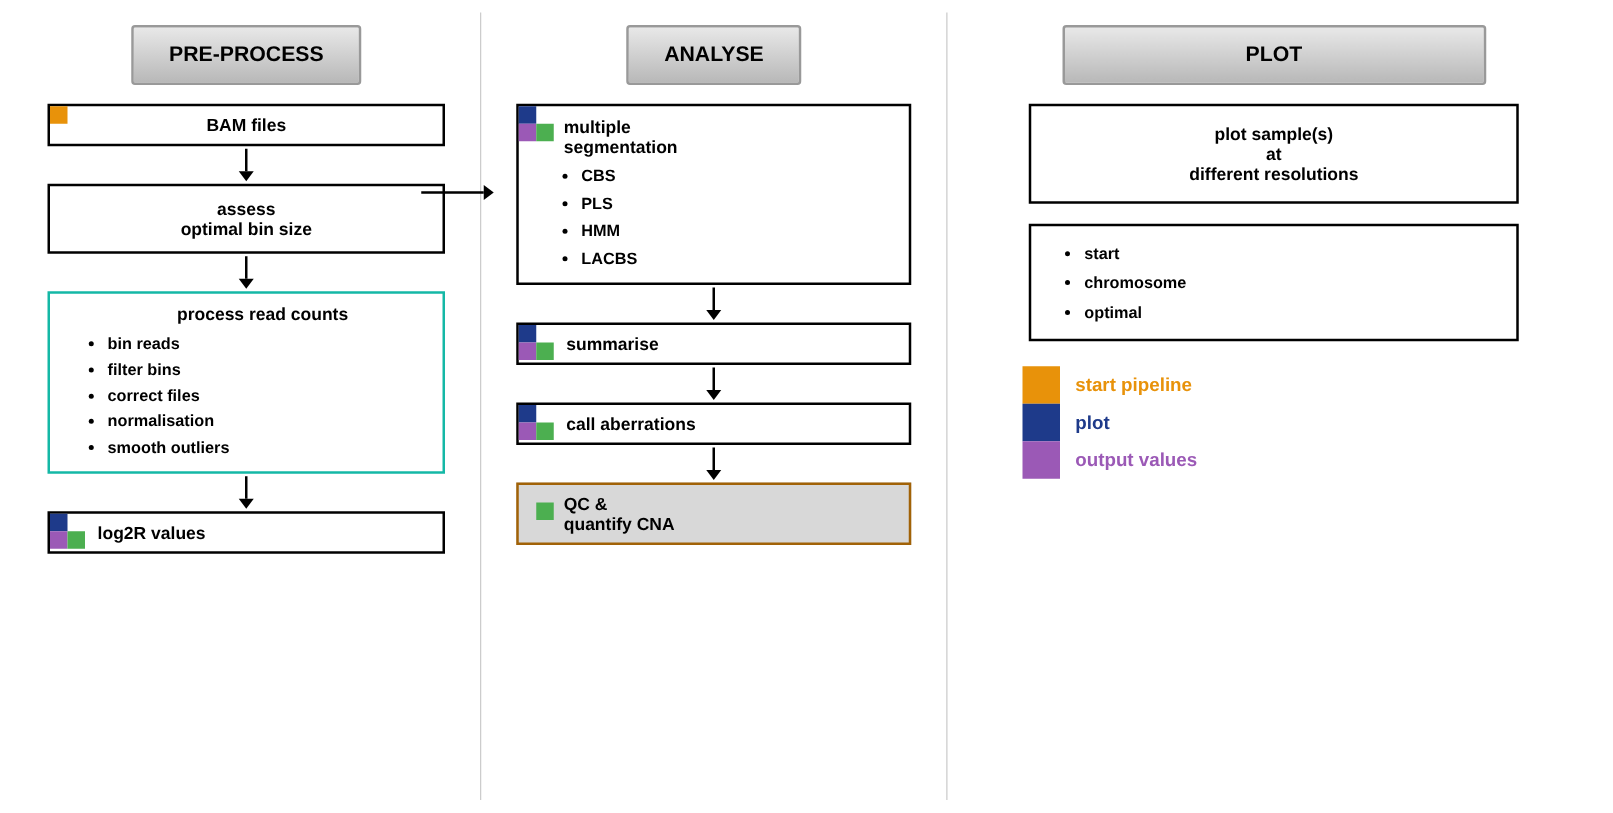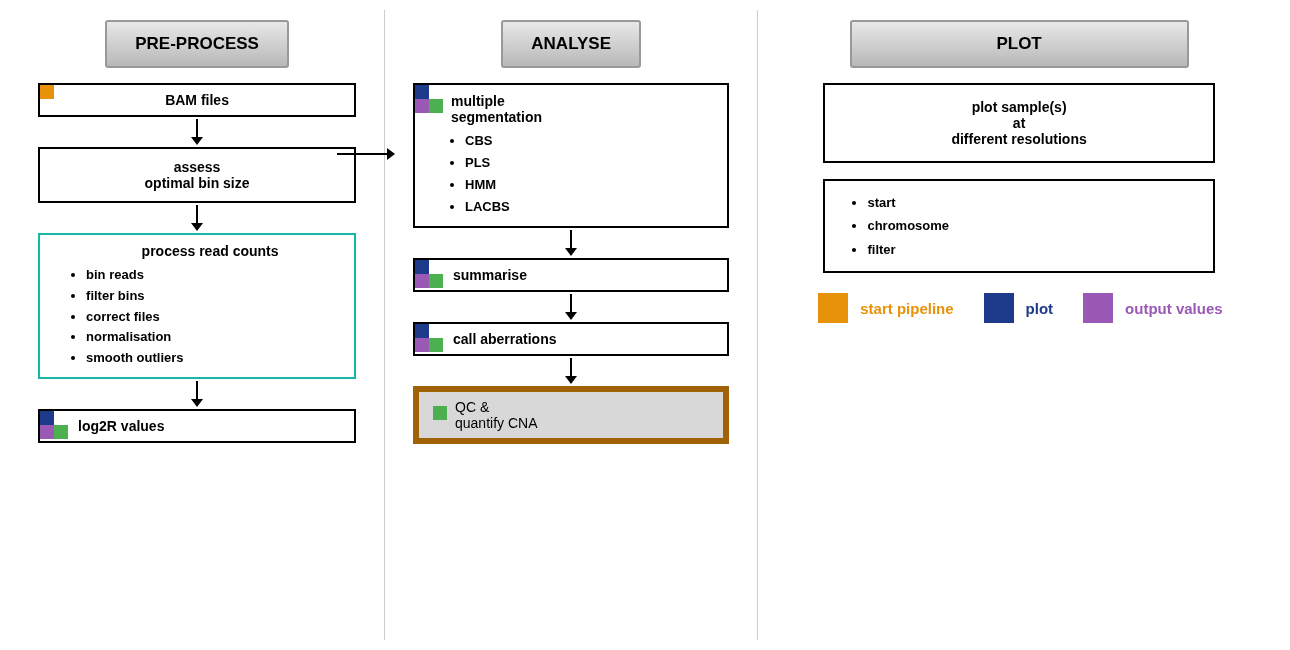--- a/index.html
+++ b/index.html
@@ -144,22 +144,22 @@
 
     .analyse-list-box .box-title {
       font-weight: bold;
       font-size: 14px;
       margin-bottom: 5px;
     }
 
     
     .legend-section {
       display: flex;
-      flex-direction: row;
-      gap: 30px;
+      flex-direction: column;
+      gap: 0;
       margin-top: 20px;
       align-self: flex-start;
       margin-left: 60px;
     }
 
     .legend-item {
       display: flex;
       flex-direction: row;
       align-items: center;
       gap: 12px;
@@ -175,25 +175,25 @@
       font-size: 15px;
       font-weight: bold;
     }
 
     .orange-text { color: #E8920A; }
     .blue-text   { color: #1E3A8A; }
     .purple-text { color: #9B59B6; }
 
     
     .qc-box {
-      border: 6px solid #a16207;
+      border: 2px solid #a16207;
       background: #d8d8d8;
       padding: 7px 10px 7px 36px;
       font-size: 14px;
-      font-weight: normal;
+      font-weight: bold;
       text-align: left;
       width: 85%;
       position: relative;
     }
 
     
     .plot-main-box {
       border: 2px solid #000;
       background: #fff;
       padding: 14px 20px;
@@ -365,21 +365,21 @@
     <div class="plot-main-box">
       <span>plot sample(s)<br>at<br>different resolutions</span>
     </div>
 
     <div style="margin: 8px 0;"></div>
 
     <div class="plot-list-box">
       <ul>
         <li>start</li>
         <li>chromosome</li>
-        <li>filter</li>
+        <li>optimal</li>
       </ul>
     </div>
 
     <div class="legend-section">
       <div class="legend-item">
         <div class="legend-square" style="background:#E8920A;"></div>
         <span class="legend-label orange-text">start pipeline</span>
       </div>
       <div class="legend-item">
         <div class="legend-square" style="background:#1E3A8A;"></div>

